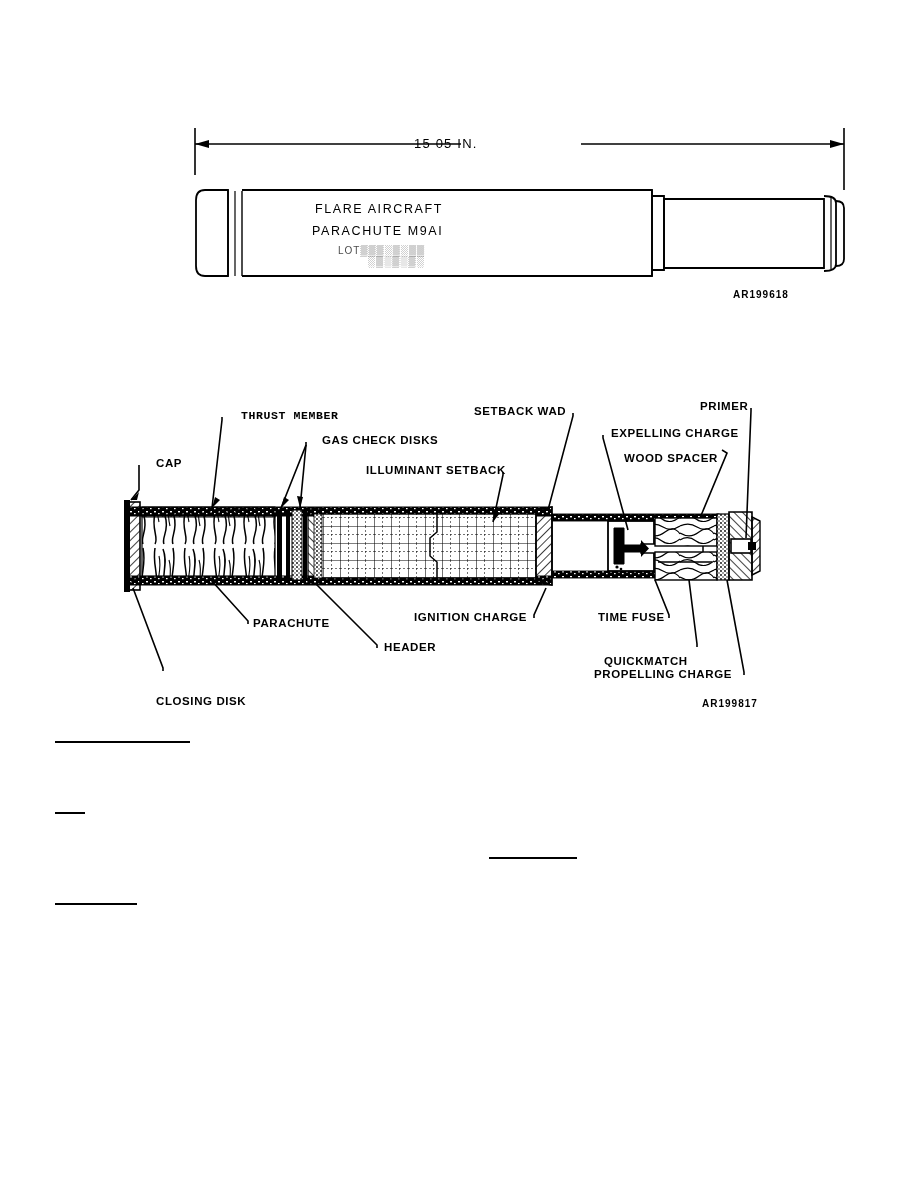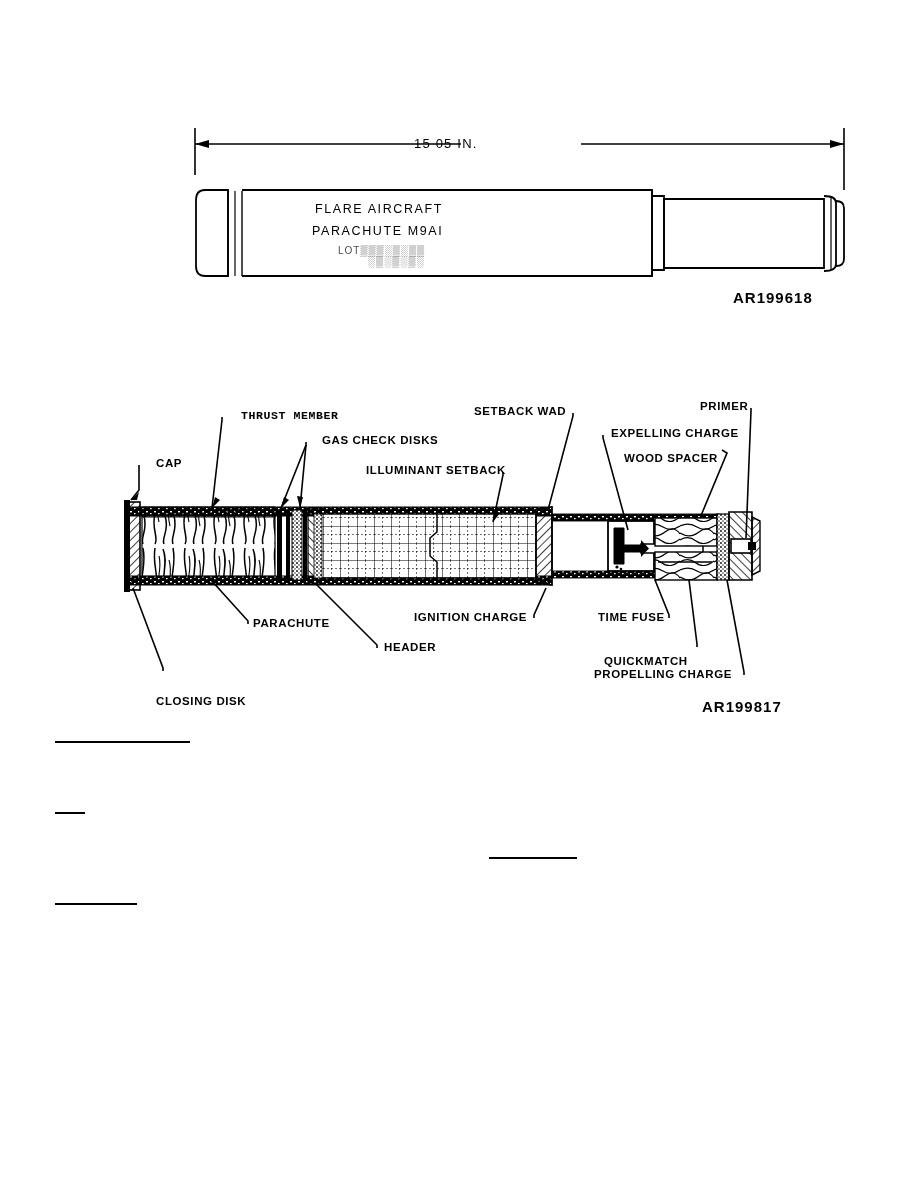--- a/index.html
+++ b/index.html
@@ -7,21 +7,21 @@
        font-family:"Liberation Sans",sans-serif;color:#000;overflow:hidden;}
   .page{position:absolute;inset:0;}
   svg{display:block;}
   .lbl{position:absolute;font-size:11.5px;font-weight:bold;letter-spacing:.6px;
        white-space:nowrap;line-height:1;}
   .bodytext{position:absolute;font-size:12.5px;letter-spacing:1.6px;white-space:nowrap;
             font-family:"Liberation Sans",sans-serif;}
   .lotline{position:absolute;font-size:10px;letter-spacing:1px;white-space:nowrap;
            color:#2b2b2b;filter:blur(0.6px);opacity:.85;}
   .rule{position:absolute;background:#000;height:2px;}
-  .figno{position:absolute;font-size:15px;font-weight:bold;letter-spacing:1px;}
+  .figno{position:absolute;font-size:10px;font-weight:bold;letter-spacing:1px;}
   .dimtext{position:absolute;font-size:13px;letter-spacing:1.2px;white-space:nowrap;}
 </style>
 </head>
 <body>
 
 <div class="page">
 
   <div style="position:absolute;left:8px;top:0;width:918px;height:320px;padding-left:48px;">
 
     <svg width="918" height="320" viewBox="0 0 918 320">

